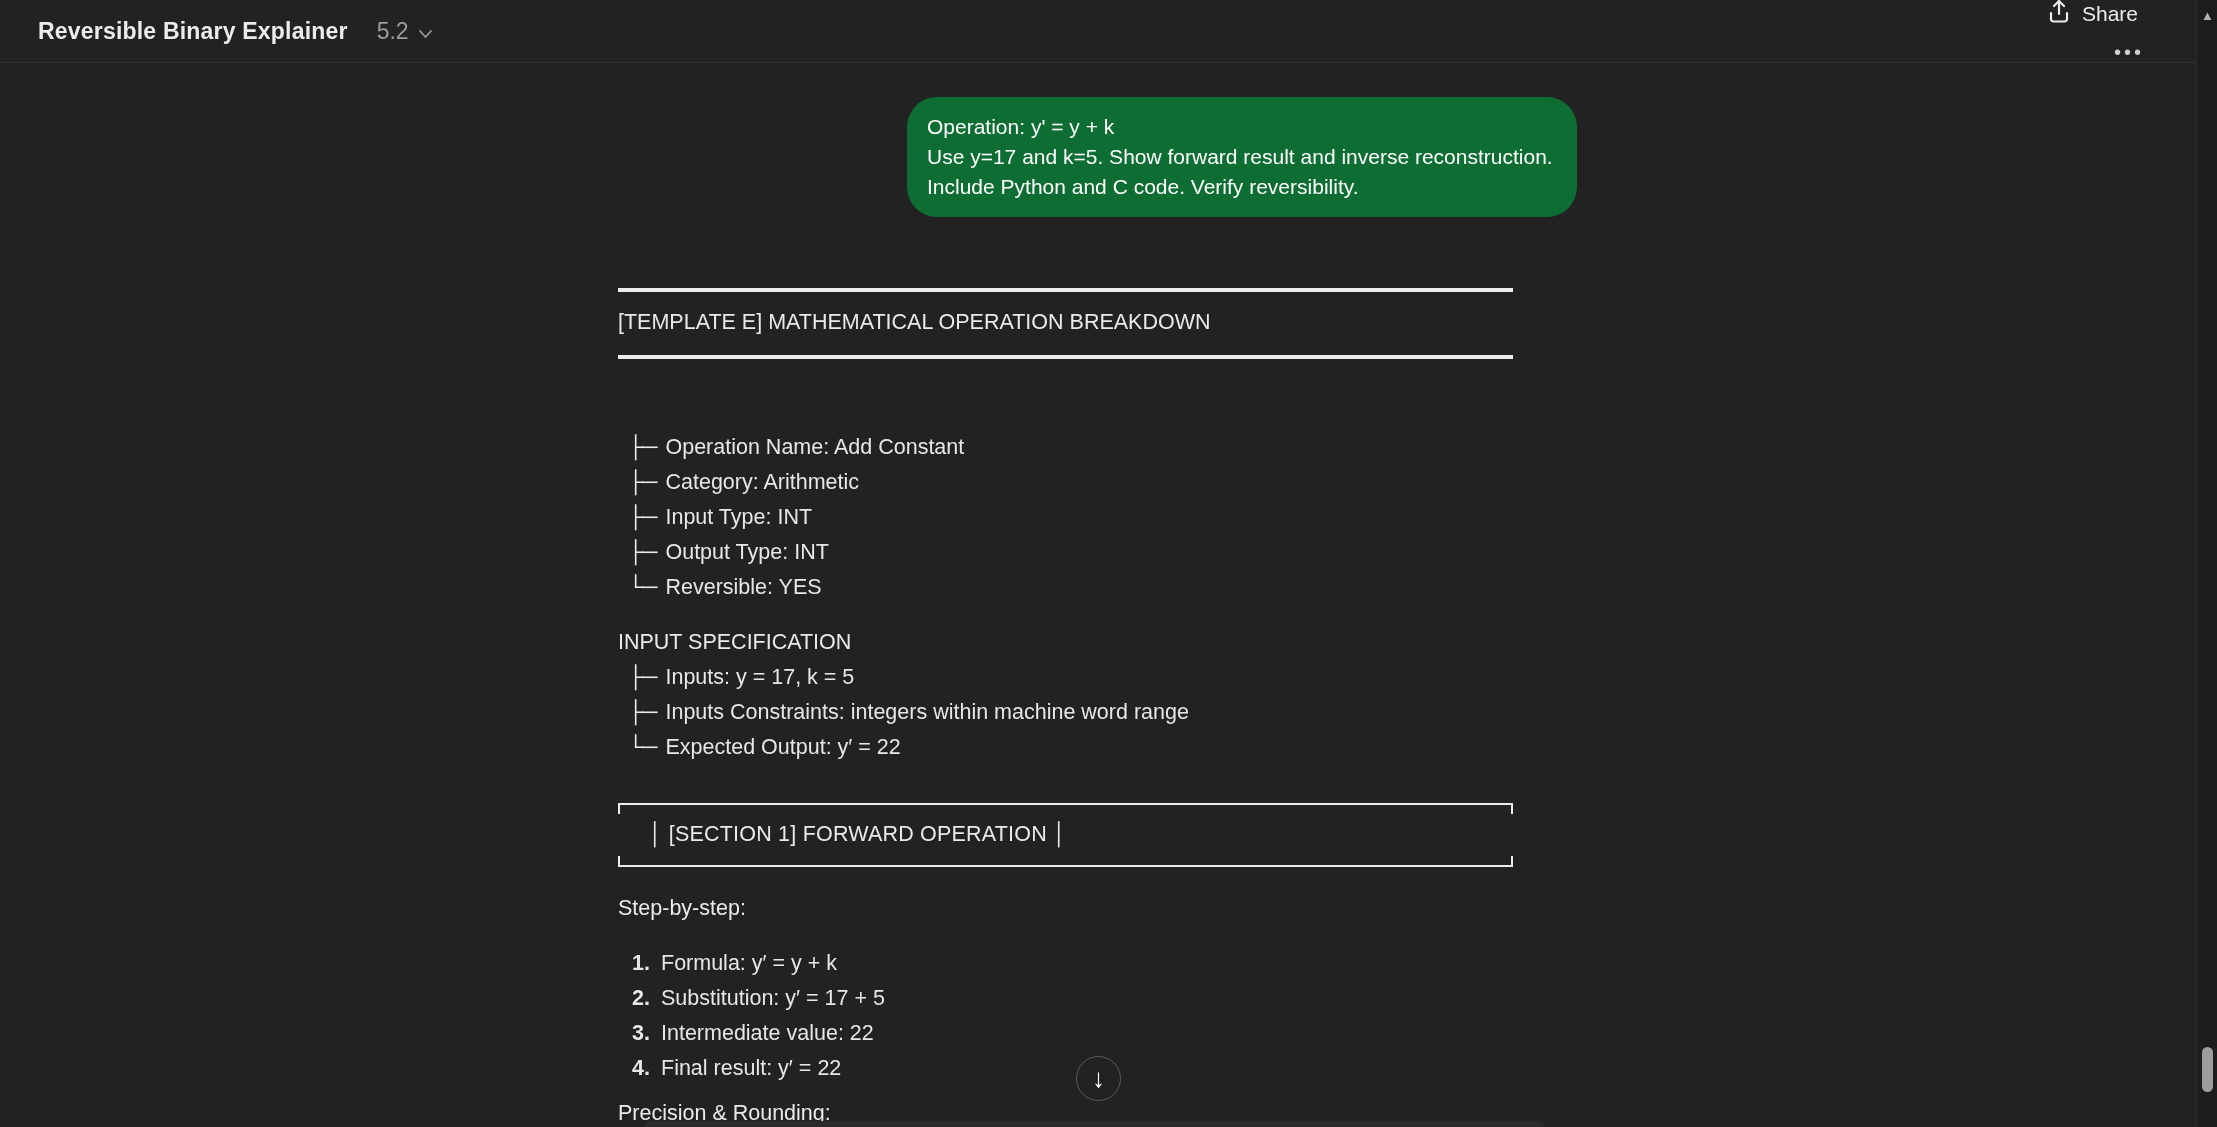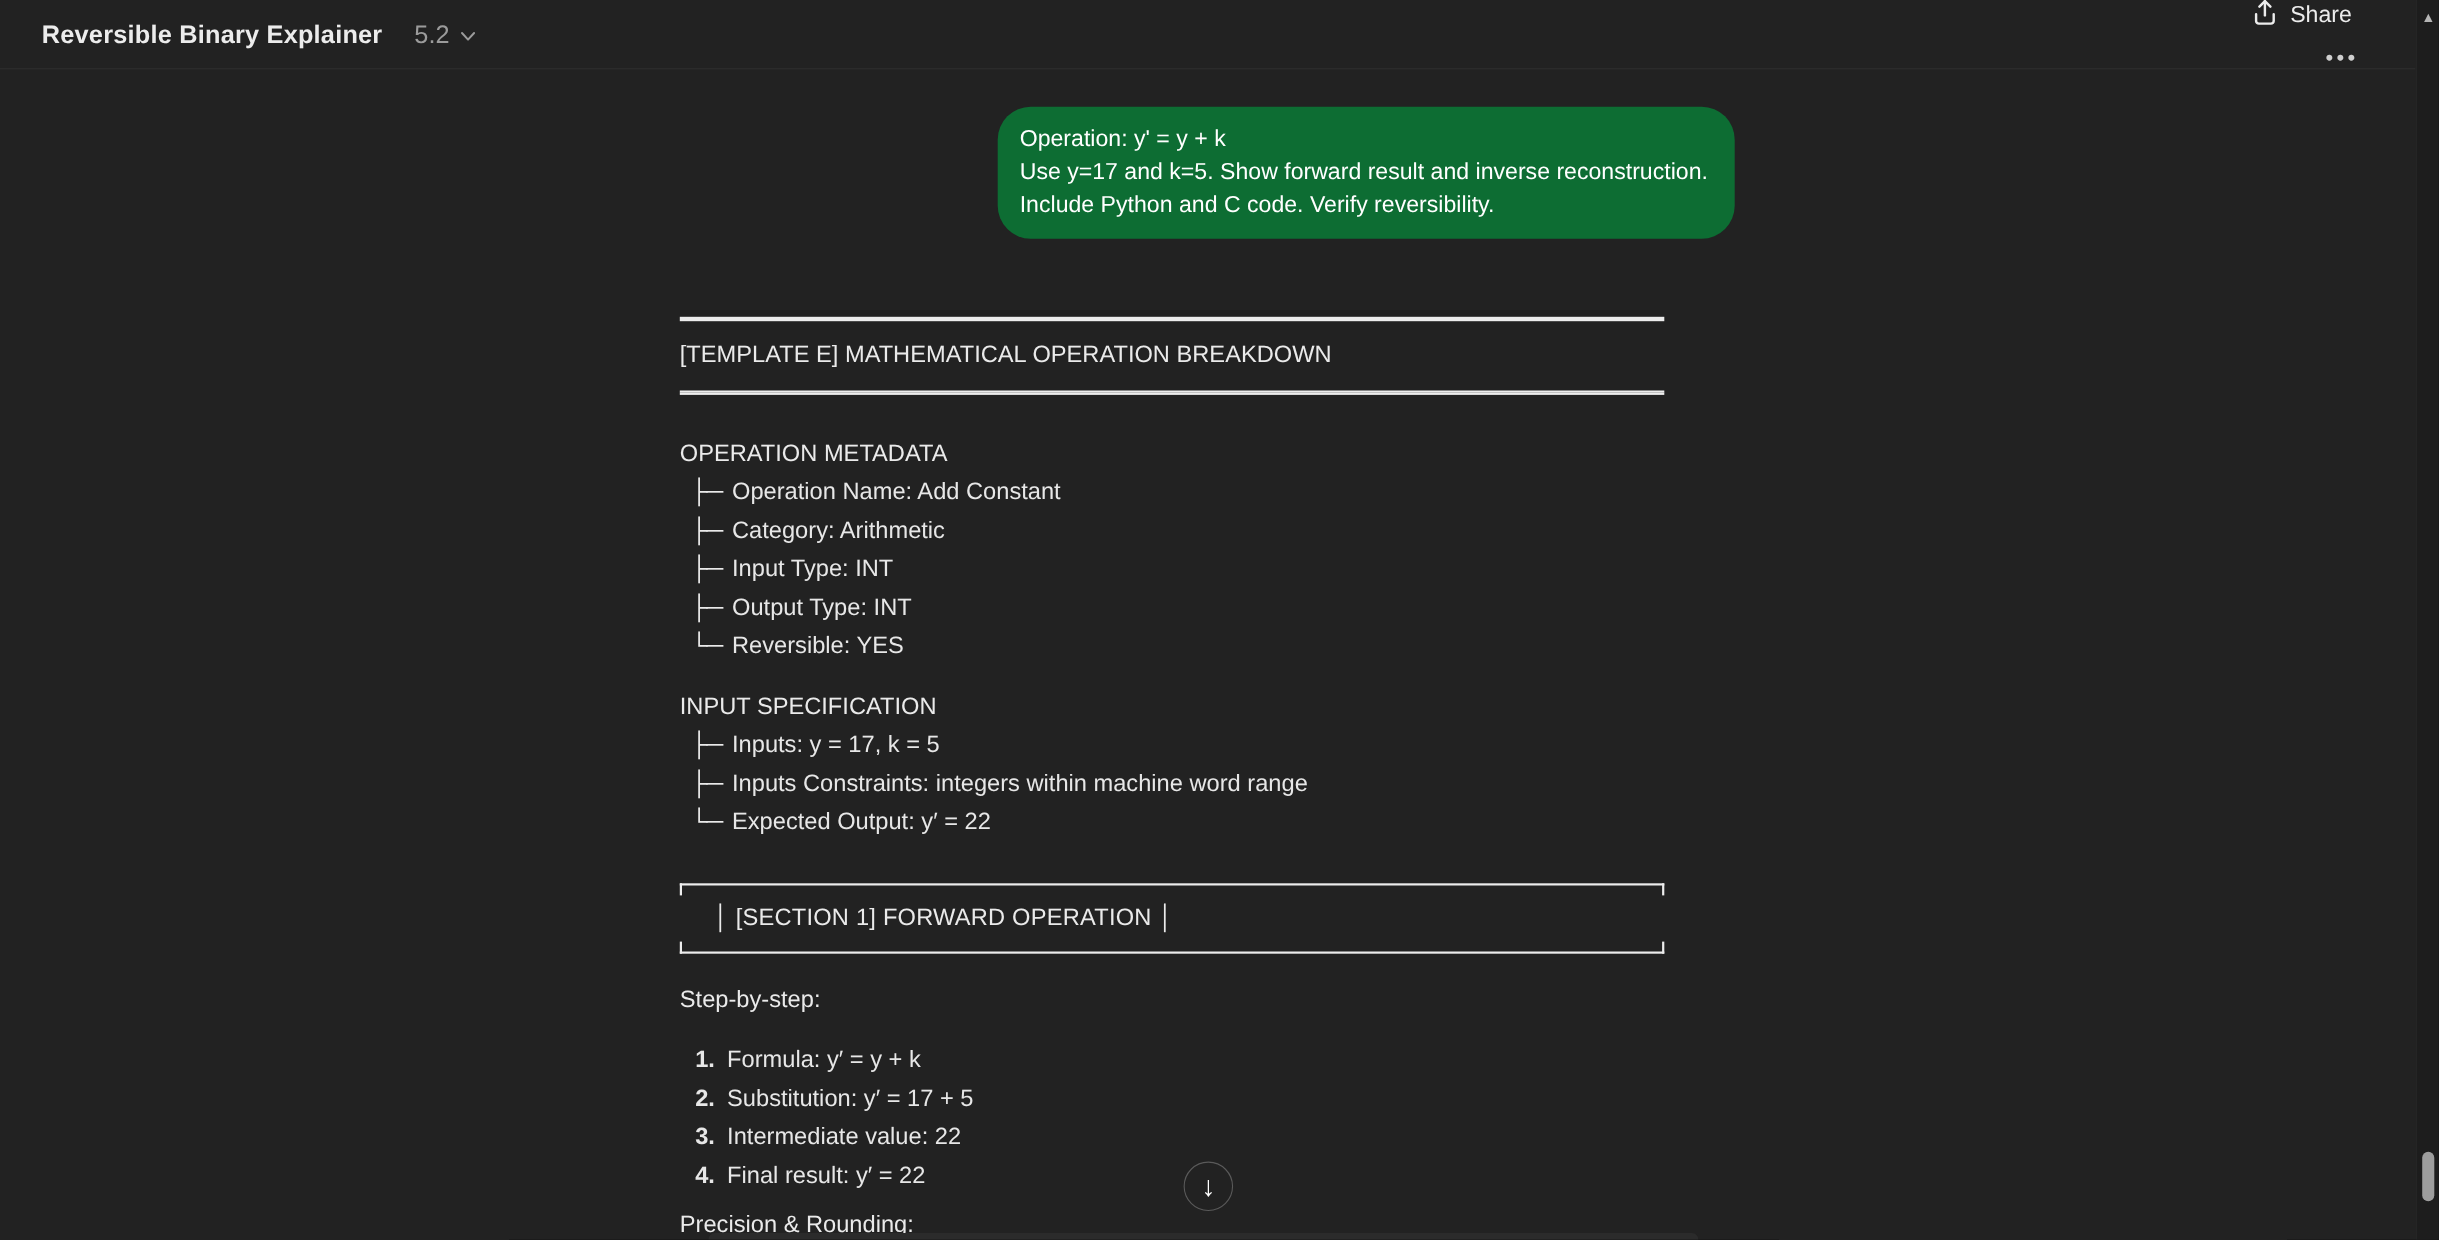--- a/index.html
+++ b/index.html
@@ -113,21 +113,20 @@
   <div id="bubble">
     <div>Operation: y' = y + k</div>
     <div>Use y=17 and k=5. Show forward result and inverse reconstruction.</div>
     <div>Include Python and C code. Verify reversibility.</div>
   </div>
 
   <div id="dline1" class="col dbl-line"></div>
   <div id="tpl-heading" class="col resp-h">[TEMPLATE E] MATHEMATICAL OPERATION BREAKDOWN</div>
   <div id="dline2" class="col dbl-line"></div>
 
-  <div id="meta-heading" class="col resp-h">OPERATION METADATA</div>
   <div id="meta-rows" class="col tree-rows">
     <div class="tree-row"><span class="branch">├─</span><span>Operation Name: Add Constant</span></div>
     <div class="tree-row"><span class="branch">├─</span><span>Category: Arithmetic</span></div>
     <div class="tree-row"><span class="branch">├─</span><span>Input Type: INT</span></div>
     <div class="tree-row"><span class="branch">├─</span><span>Output Type: INT</span></div>
     <div class="tree-row"><span class="branch">└─</span><span>Reversible: YES</span></div>
   </div>
 
   <div id="input-heading" class="col resp-h">INPUT SPECIFICATION</div>
   <div id="input-rows" class="col tree-rows">

